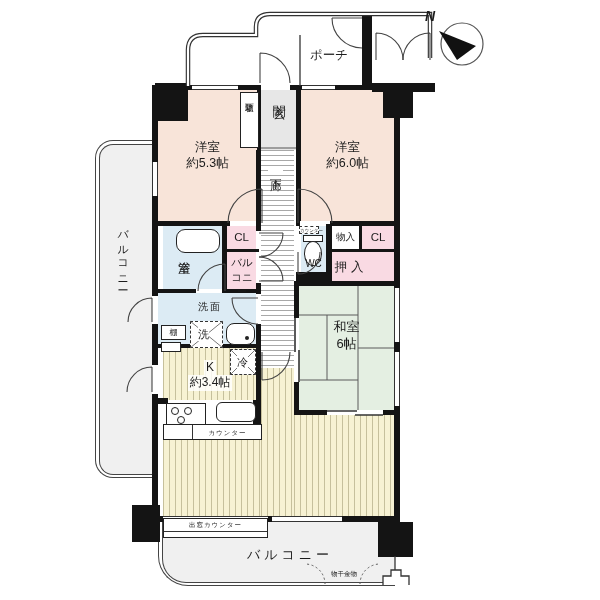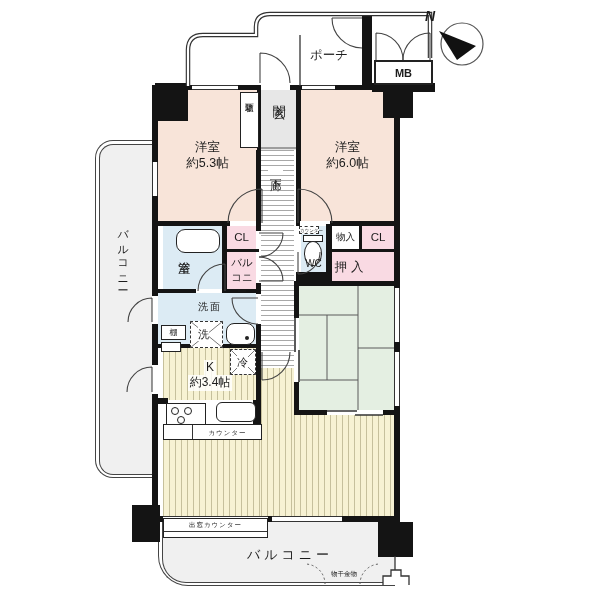--- a/index.html
+++ b/index.html
@@ -109,23 +109,20 @@
   <div class="win-h" style="left:192px;top:85px;width:46px;height:5px;"></div>
   <div class="win-h" style="left:302px;top:85px;width:33px;height:5px;"></div>
   <div class="win-v" style="left:152px;top:162px;width:6px;height:34px;"></div>
   <div class="win-v" style="left:394px;top:288px;width:6px;height:54px;"></div>
   <div class="win-v" style="left:394px;top:352px;width:6px;height:54px;"></div>
   <div class="win-h" style="left:272px;top:516px;width:70px;height:6px;"></div>
   <div class="win-h" style="left:163px;top:516px;width:105px;height:6px;"></div>
   <div class="gap" style="left:152px;top:296px;width:6px;height:28px;"></div>
   <div class="gap" style="left:152px;top:365px;width:6px;height:29px;"></div>
 
-  <div class="box" style="left:374px;top:60px;width:59px;height:25px;border-width:2px;">
-    <span class="lbl" style="left:0;right:0;top:4px;font-size:11px;font-weight:bold;">MB</span>
-  </div>
   <div class="box" style="left:240px;top:92px;width:19px;height:56px;">
     <span class="lbl vert" style="left:3px;top:4px;font-size:8.5px;">下駄箱</span>
   </div>
   <div class="box" style="left:176px;top:229px;width:44px;height:24px;border-radius:9px;border-width:1.6px;"></div>
   <div class="dashedbox" style="left:299px;top:226px;width:20px;height:8px;">
     <span class="lbl" style="left:0;right:0;top:1px;font-size:4.5px;">カウンター</span>
   </div>
   <div class="box" style="left:303px;top:235px;width:20px;height:7px;border-width:1.2px;"></div>
   <div class="box" style="left:304px;top:241px;width:18px;height:25px;border-radius:50%;"></div>
   <div class="box" style="left:161px;top:325px;width:25px;height:15px;border-width:1.2px;">
@@ -232,20 +229,24 @@
     <span>バルコニー</span>
   </div>
   <span class="lbl" style="left:301px;top:258px;width:25px;font-size:10px;">WC</span>
   <span class="lbl" style="left:332px;top:231px;width:27px;font-size:9.5px;">物入</span>
   <span class="lbl" style="left:362px;top:230px;width:32px;font-size:11.5px;">CL</span>
   <span class="lbl" style="left:332px;top:259px;width:38px;font-size:12.5px;letter-spacing:4px;">押入</span>
   <span class="lbl" style="left:170px;top:301px;width:80px;font-size:10px;letter-spacing:2px;">洗面</span>
   <span class="lbl" style="left:198px;top:327px;font-size:11px;background:#fff;">洗</span>
   <span class="lbl" style="left:237px;top:355px;font-size:11px;background:#fff;">冷</span>
 
+  <div class="lbl" style="left:299px;top:319px;width:95px;font-size:13px;">
+    <span>和室</span><br>
+    <span>6帖</span>
+  </div>
 
   <div class="lbl" style="left:166px;top:360px;width:88px;font-size:12px;">
     <span class="halo">K</span><br>
     <span class="halo">約3.4帖</span>
   </div>
 
   <span class="lbl vert" style="left:116px;top:222px;font-size:11px;letter-spacing:3px;">バルコニー</span>
   <span class="lbl" style="left:230px;top:547px;width:120px;font-size:13px;letter-spacing:4px;">バルコニー</span>
   <span class="lbl" style="left:324px;top:570px;width:40px;font-size:6.5px;">物干金物</span>
 

